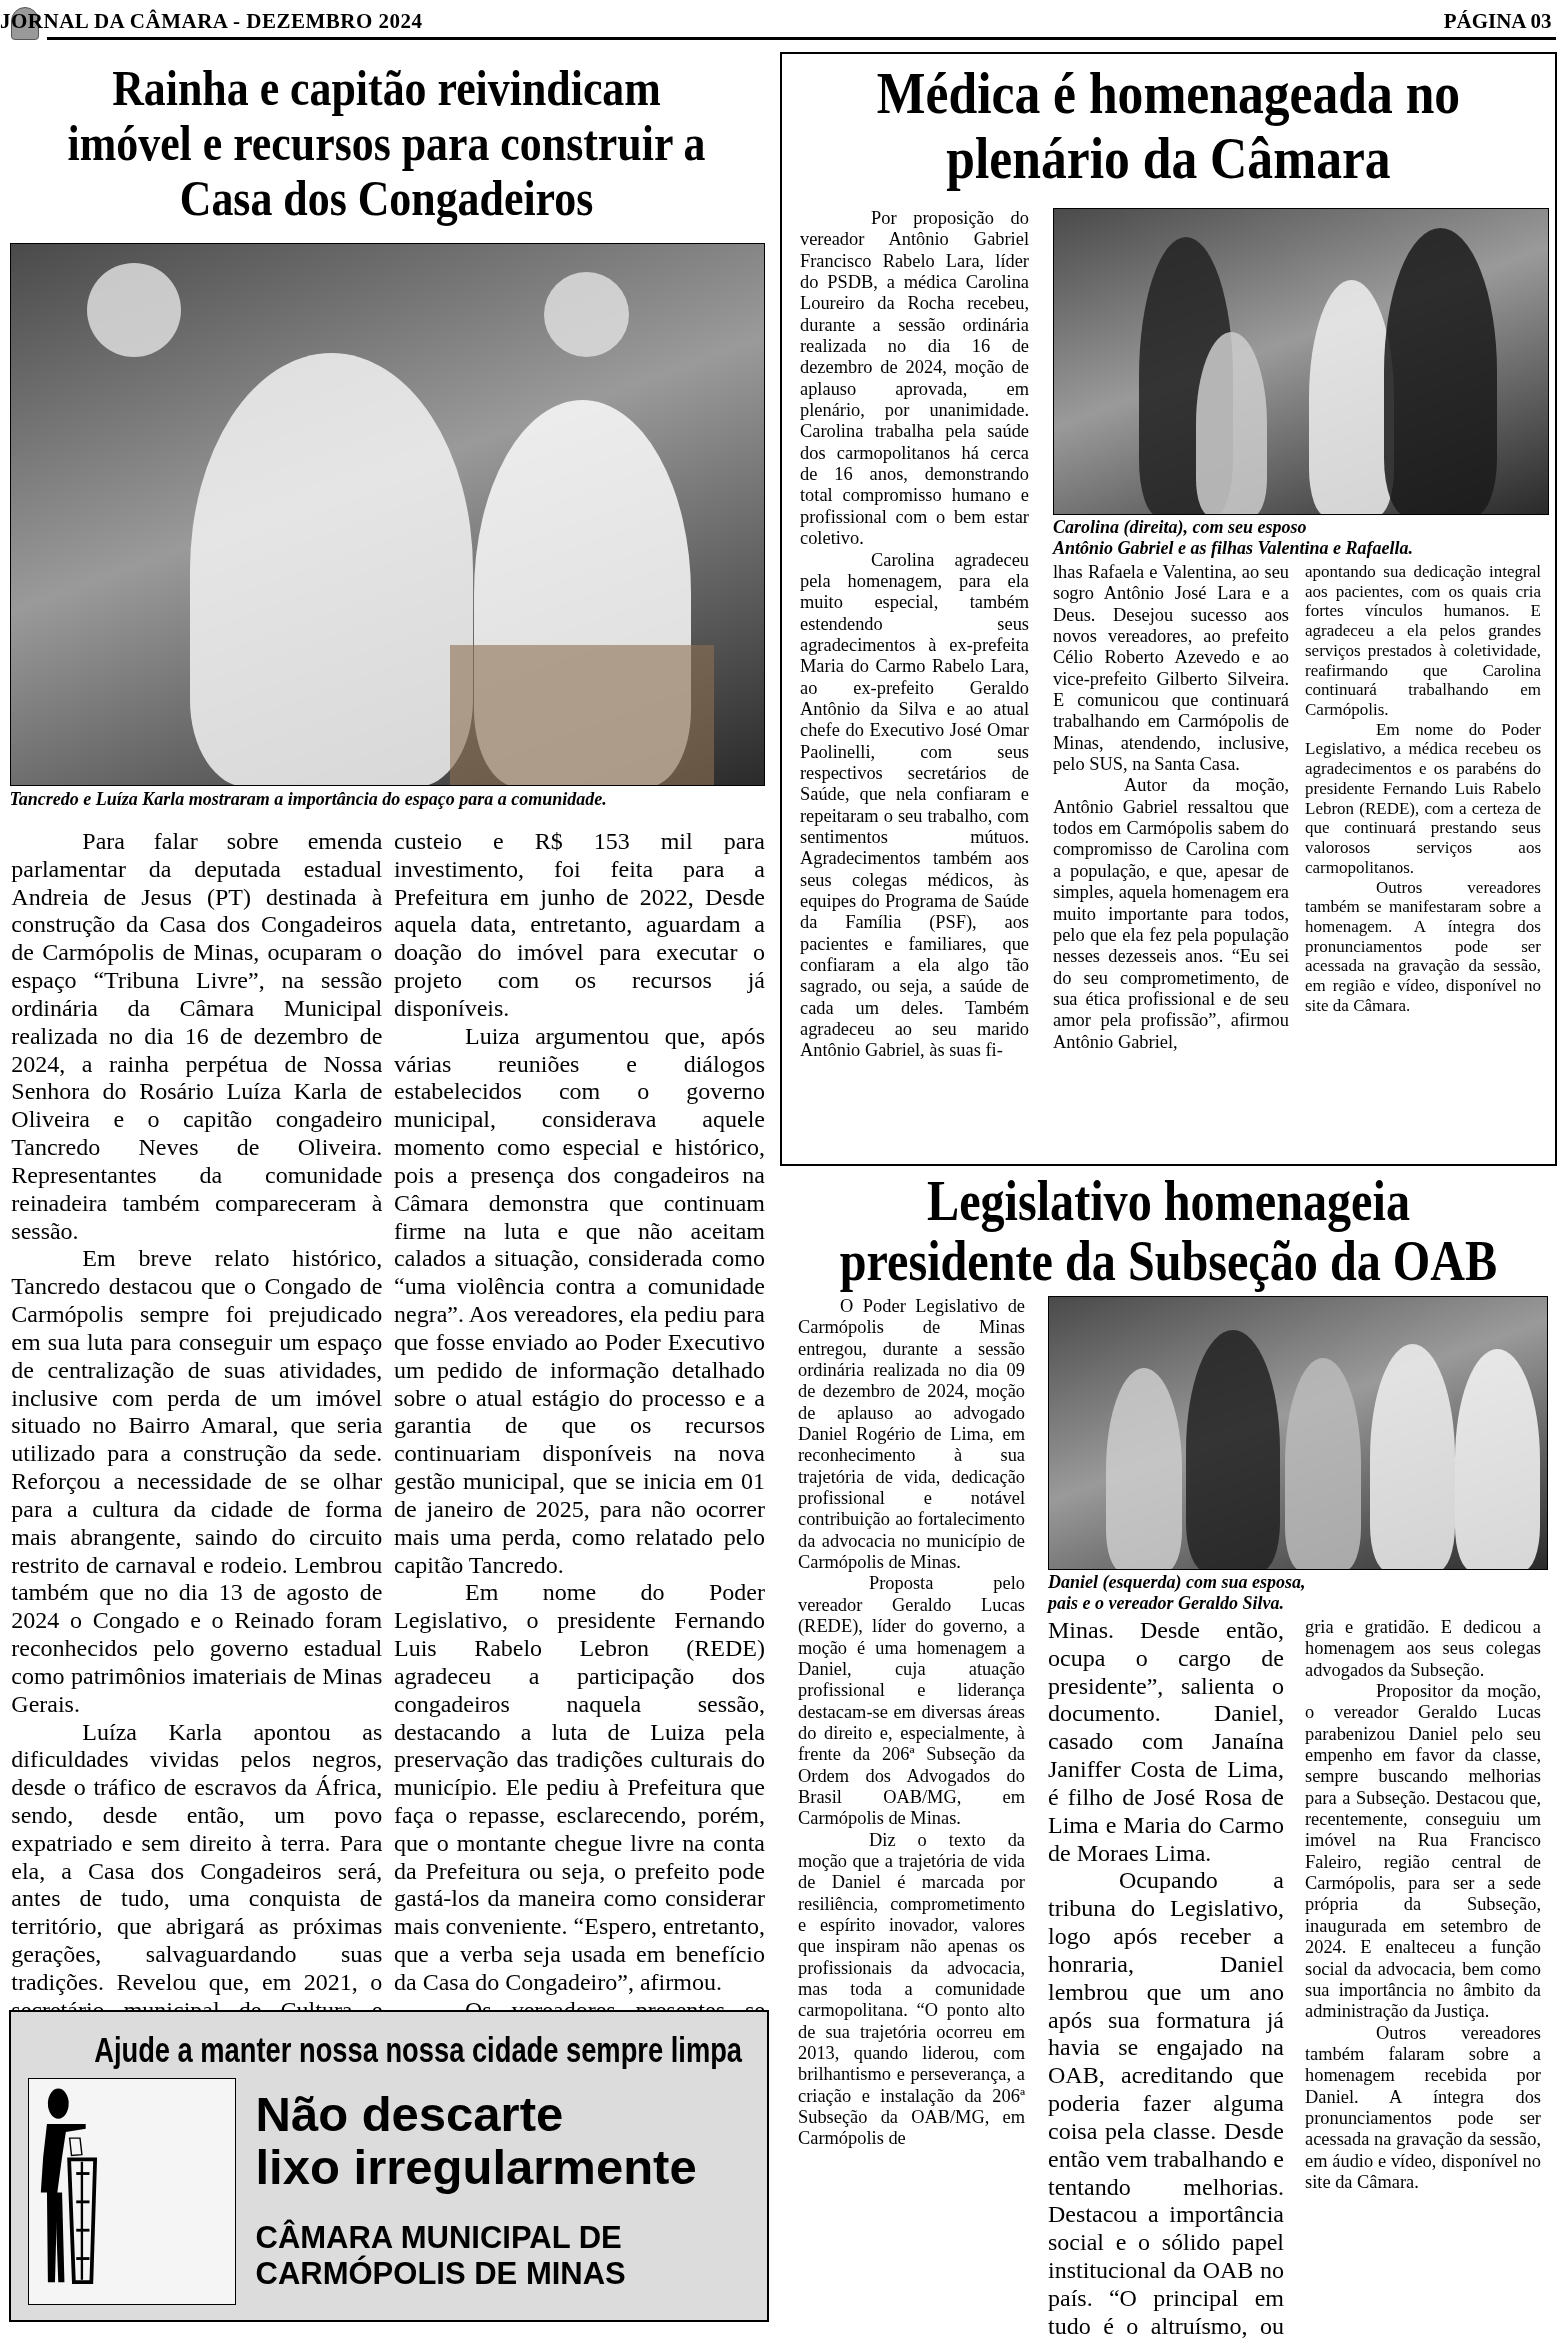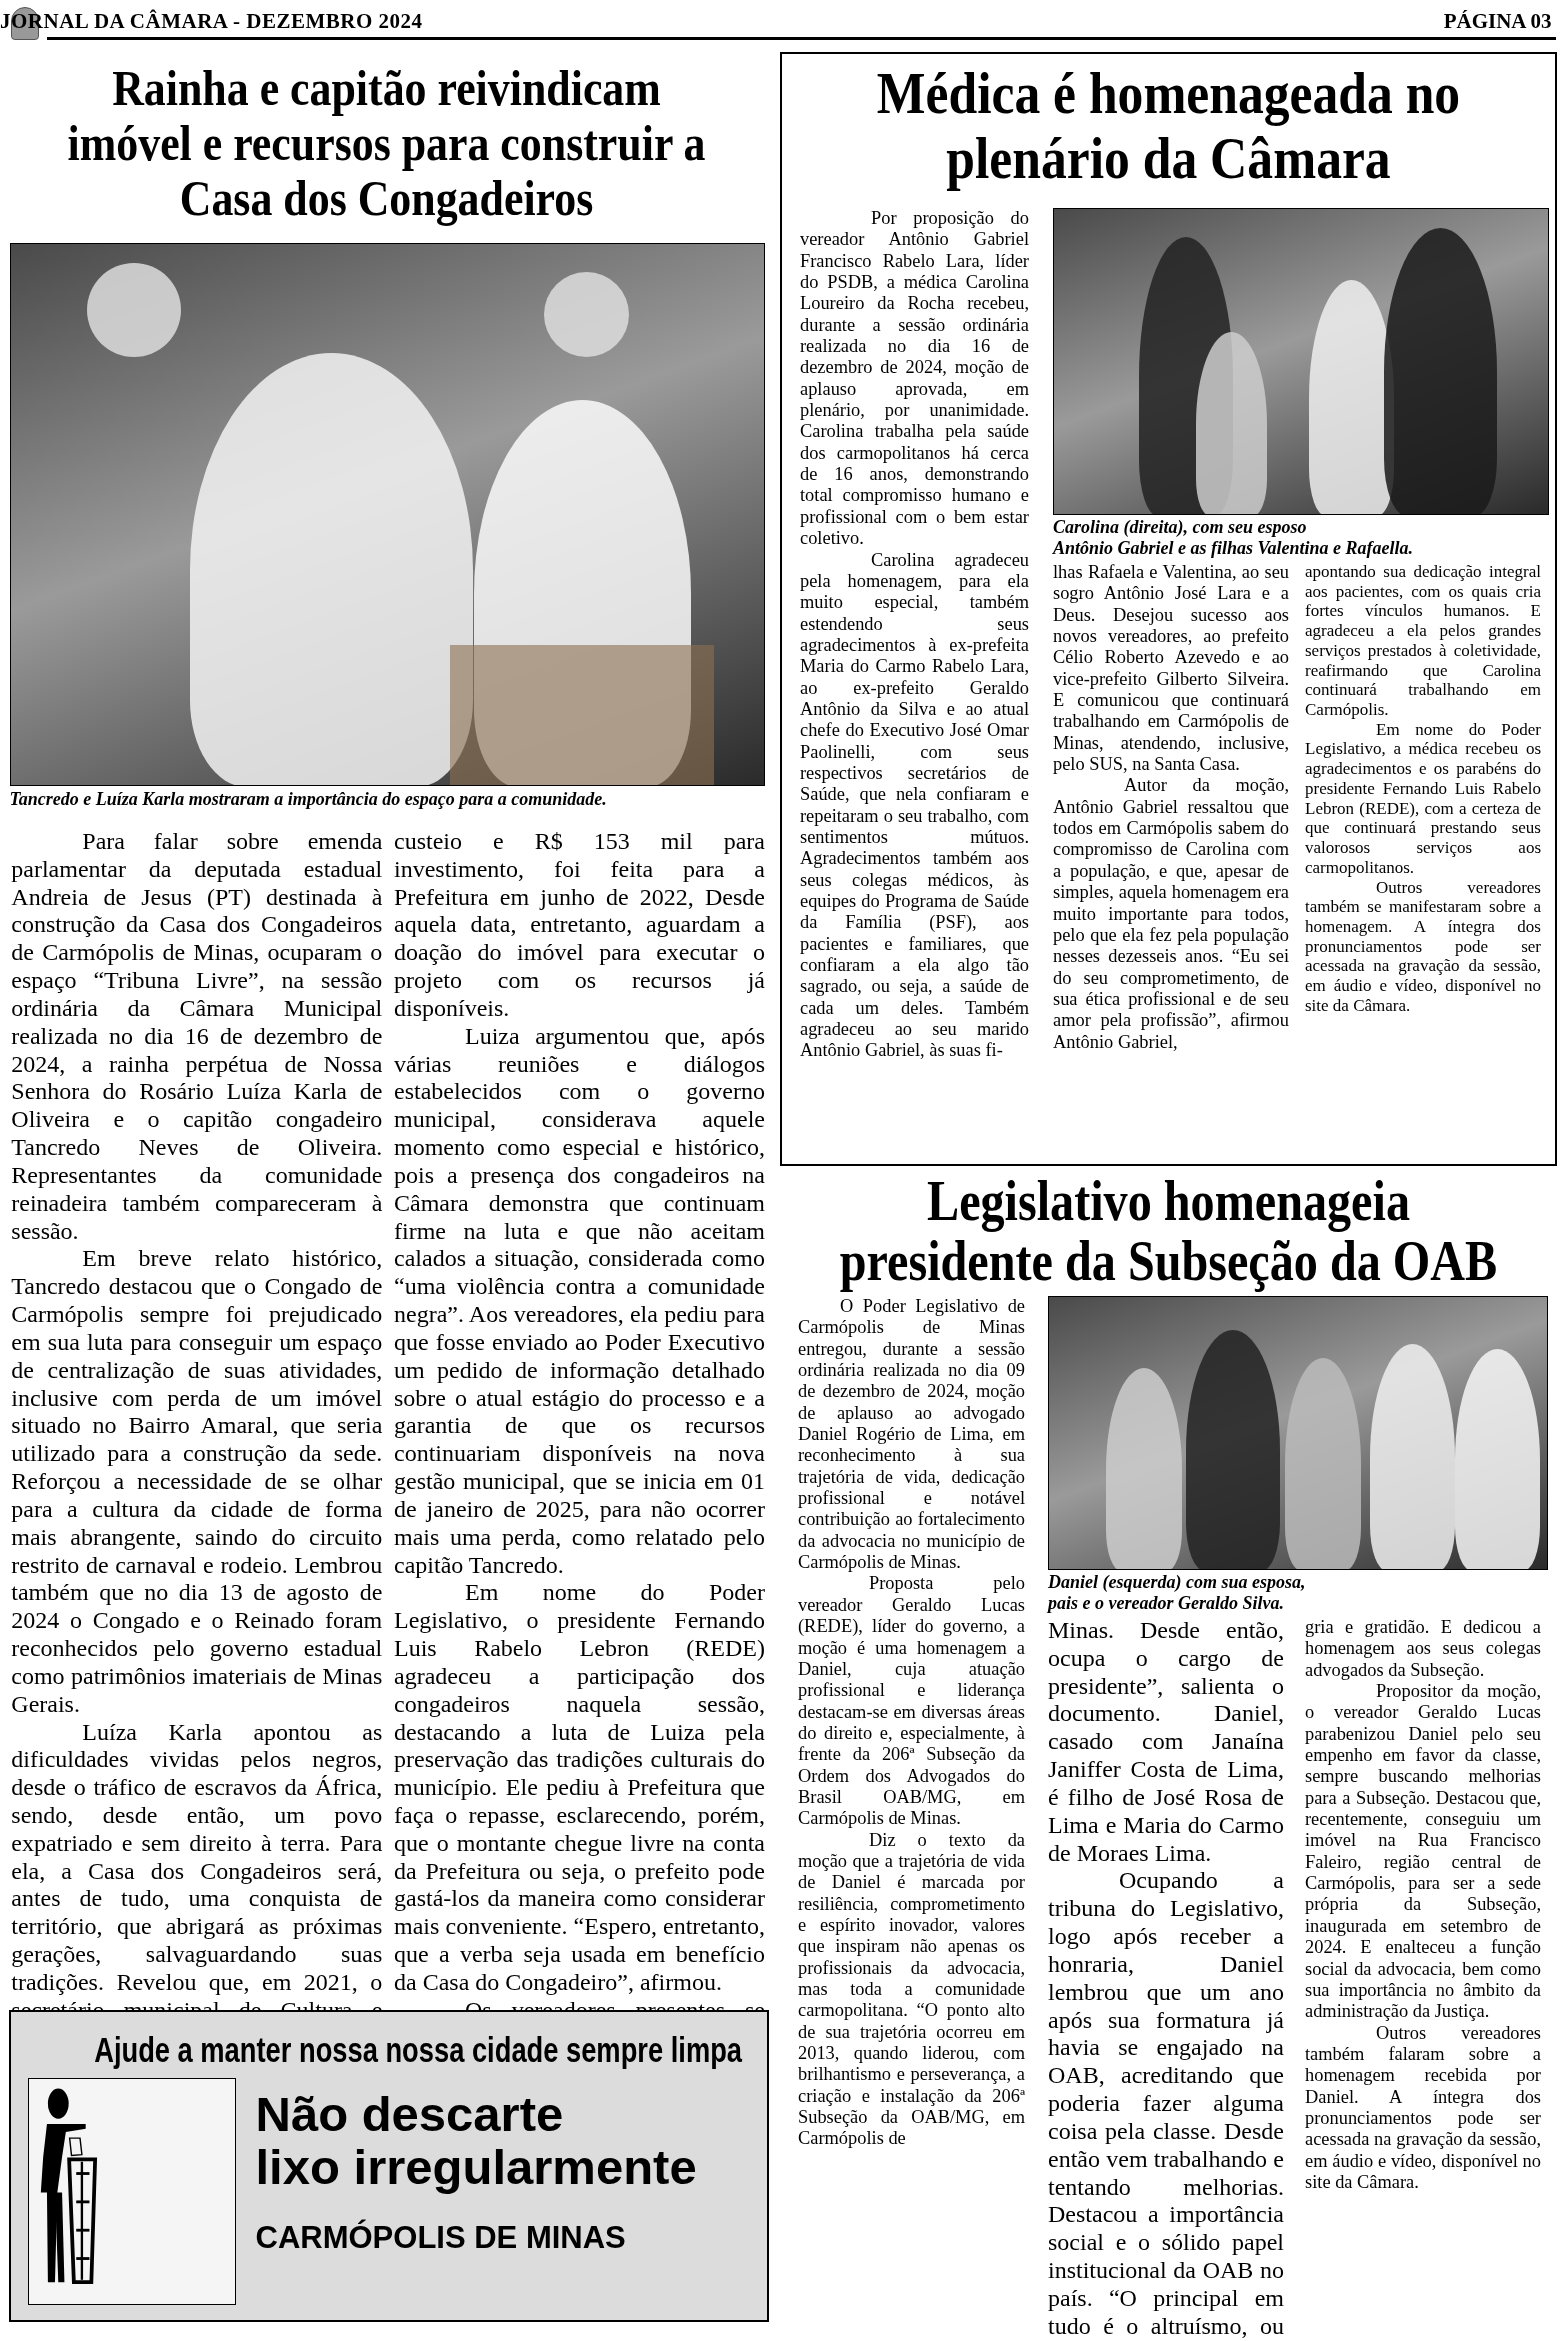--- a/index.html
+++ b/index.html
@@ -75,20 +75,21 @@
       <line x1="100" y1="320" x2="128" y2="320" stroke="#000" stroke-width="6"></line>
       <line x1="100" y1="380" x2="128" y2="380" stroke="#000" stroke-width="6"></line>
       <line x1="112" y1="175" x2="112" y2="425" stroke="#000" stroke-width="5"></line>
     </svg>
   </div>
   <div class="abs ad-main" style="top:76px;font-size:49px;line-height:1.08">
     <div>Não descarte</div>
     <div>lixo irregularmente</div>
   </div>
   <div class="abs ad-main" style="top:208px;font-size:31px;line-height:1.15">
+    <div>CÂMARA  MUNICIPAL DE</div>
     <div>CARMÓPOLIS DE MINAS</div>
   </div>
 </div>
 
 <div class="abs box" style="left:780px;top:52px;width:777px;height:1114px"></div>
 <div class="abs" style="left:784px;top:61px;width:769px">
   <div class="h1" style="font-size:60px">Médica é homenageada no</div>
   <div class="h1" style="font-size:60px">plenário da Câmara</div>
 </div>
 <div class="abs col" style="left:800px;top:208px;width:229px;font-size:18.4px">
@@ -105,21 +106,21 @@
   <div>Carolina (direita), com seu esposo</div>
   <div>Antônio Gabriel e as filhas Valentina e Rafaella.</div>
 </div>
 <div class="abs col" style="left:1053px;top:562px;width:236px;font-size:18.4px">
   <p class="noind">lhas Rafaela e Valentina, ao seu sogro Antônio José Lara e a Deus. Desejou sucesso aos novos vereadores, ao prefeito Célio Roberto Azevedo e ao vice-prefeito Gilberto Silveira. E comunicou que continuará trabalhando em Carmópolis de Minas, atendendo, inclusive, pelo SUS, na Santa Casa.</p>
   <p>Autor da moção, Antônio Gabriel ressaltou que todos em Carmópolis sabem do compromisso de Carolina com a população, e que, apesar de simples, aquela homenagem era muito importante para todos, pelo que ela fez pela população nesses dezesseis anos. “Eu sei do seu comprometimento, de sua ética profissional e de seu amor pela profissão”, afirmou Antônio Gabriel,</p>
 </div>
 <div class="abs col" style="left:1305px;top:562px;width:236px;font-size:17px">
   <p class="noind">apontando sua dedicação integral aos pacientes, com os quais cria fortes vínculos humanos. E agradeceu a ela pelos grandes serviços prestados à coletividade, reafirmando que Carolina continuará trabalhando em Carmópolis.</p>
   <p>Em nome do Poder Legislativo, a médica recebeu os agradecimentos e os parabéns do presidente Fernando Luis Rabelo Lebron (REDE), com a certeza de que continuará prestando seus valorosos serviços aos carmopolitanos.</p>
-  <p>Outros vereadores também se manifestaram sobre a homenagem. A íntegra dos pronunciamentos pode ser acessada na gravação da sessão, em áudio e vídeo, disponível no site da Câmara.</p>
+  <p>Outros vereadores também se manifestaram sobre a homenagem. A íntegra dos pronunciamentos pode ser acessada na gravação da sessão, em região e vídeo, disponível no site da Câmara.</p>
 </div>
 
 <div class="abs" style="left:784px;top:1171px;width:769px">
   <div class="h1" style="font-size:56px">Legislativo homenageia</div>
   <div class="h1" style="font-size:56px">presidente da Subseção da OAB</div>
 </div>
 <div class="abs col" style="left:798px;top:1296px;width:227px;font-size:18.4px">
   <p class="noind" style="text-indent:42px">O Poder Legislativo de Carmópolis de Minas entregou, durante a sessão ordinária realizada no dia 09 de dezembro de 2024, moção de aplauso ao advogado Daniel Rogério de Lima, em reconhecimento à sua trajetória de vida, dedicação profissional e notável contribuição ao fortalecimento da advocacia no município de Carmópolis de Minas.</p>
   <p>Proposta pelo vereador Geraldo Lucas (REDE), líder do governo, a moção é uma homenagem a Daniel, cuja atuação profissional e liderança destacam-se em diversas áreas do direito e, especialmente, à frente da 206ª Subseção da Ordem dos Advogados do Brasil OAB/MG, em Carmópolis de Minas.</p>
   <p>Diz o texto da moção que a trajetória de vida de Daniel é marcada por resiliência, comprometimento e espírito inovador, valores que inspiram não apenas os profissionais da advocacia, mas toda a comunidade carmopolitana. “O ponto alto de sua trajetória ocorreu em 2013, quando liderou, com brilhantismo e perseverança, a criação e instalação da 206ª Subseção da OAB/MG, em Carmópolis de</p>

